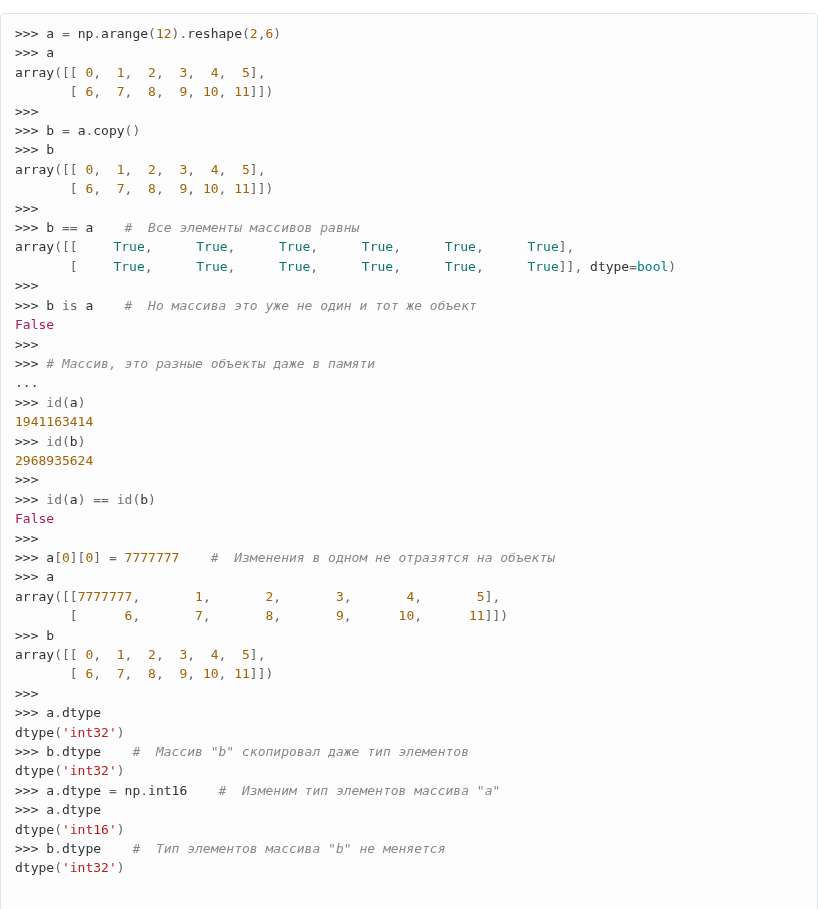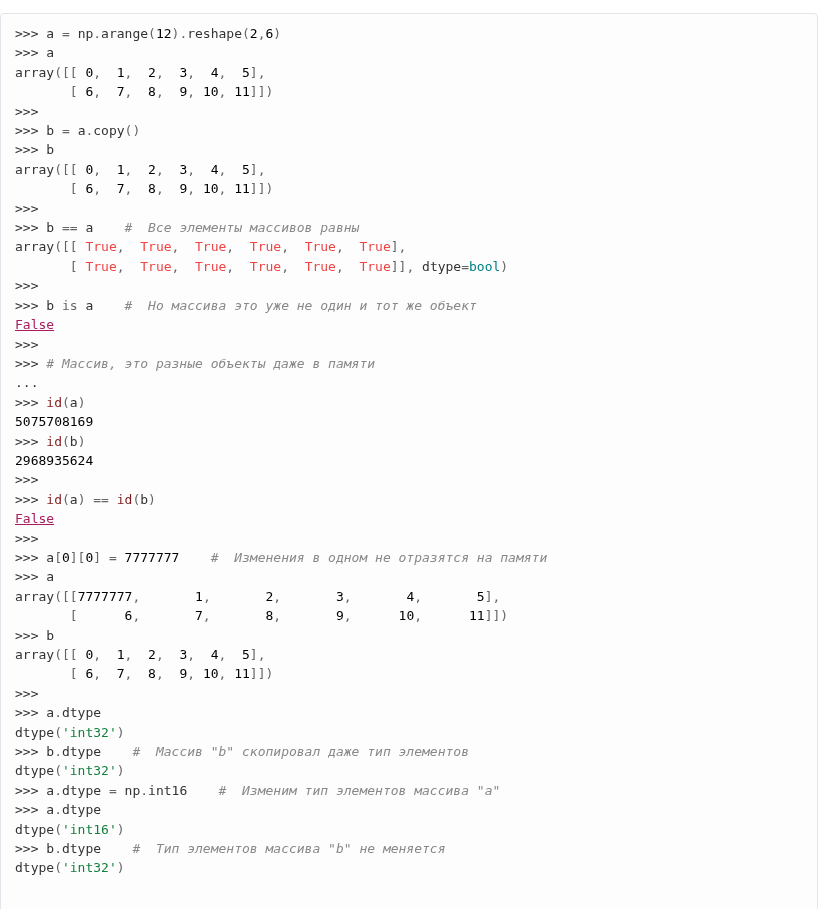--- a/index.html
+++ b/index.html
@@ -18,26 +18,26 @@
     padding: 10px 14px 12px 14px;
     font-size: 13px;
     line-height: 19.4px;
     color: #333333;
     white-space: pre;
     overflow: hidden;
   }     
   .gp  { color: #333333; }     
   .nm  { color: #333333; }     
   .op  { color: #666666; }     
-  .mi  { color: #000000; }     
-  .nb  { color: #7f1d1d; }     
+  .mi  { color: #a16207; }     
+  .nb  { color: #737373; }     
   .c1  { color: #888888; font-style: italic; margin-top: 12px; } 
-  .kc  { color: #a71d5d; text-decoration: underline; }     
-  .s1  { color: #15803d; }     
-  .out-true { color: #ef4444; }
+  .kc  { color: #a71d5d; }     
+  .s1  { color: #b91c1c; }     
+  .out-true { color: #0f766e; margin-left: 28px; }
   .out-kwd  { color: #008080; text-align: center; }
 </style>
 </head>
 <body>
 
 <pre class="codeblock"><span class="gp">&gt;&gt;&gt;</span> <span class="nm">a</span> <span class="op">=</span> <span class="nm">np</span><span class="op">.</span><span class="nm">arange</span><span class="op">(</span><span class="mi">12</span><span class="op">).</span><span class="nm">reshape</span><span class="op">(</span><span class="mi">2</span><span class="op">,</span><span class="mi">6</span><span class="op">)</span>
 <span class="gp">&gt;&gt;&gt;</span> <span class="nm">a</span>
 <span class="nm">array</span><span class="op">([[ </span><span class="mi">0</span><span class="op">,  </span><span class="mi">1</span><span class="op">,  </span><span class="mi">2</span><span class="op">,  </span><span class="mi">3</span><span class="op">,  </span><span class="mi">4</span><span class="op">,  </span><span class="mi">5</span><span class="op">],</span>
 <span class="op">       [ </span><span class="mi">6</span><span class="op">,  </span><span class="mi">7</span><span class="op">,  </span><span class="mi">8</span><span class="op">,  </span><span class="mi">9</span><span class="op">, </span><span class="mi">10</span><span class="op">, </span><span class="mi">11</span><span class="op">]])</span>
 <span class="gp">&gt;&gt;&gt;</span>
@@ -49,28 +49,28 @@
 <span class="gp">&gt;&gt;&gt;</span> <span class="nm">b</span> <span class="op">==</span> <span class="nm">a</span>    <span class="c1">#  Все элементы массивов равны</span>
 <span class="nm">array</span><span class="op">([[ </span><span class="out-true">True</span><span class="op">,  </span><span class="out-true">True</span><span class="op">,  </span><span class="out-true">True</span><span class="op">,  </span><span class="out-true">True</span><span class="op">,  </span><span class="out-true">True</span><span class="op">,  </span><span class="out-true">True</span><span class="op">],</span>
 <span class="op">       [ </span><span class="out-true">True</span><span class="op">,  </span><span class="out-true">True</span><span class="op">,  </span><span class="out-true">True</span><span class="op">,  </span><span class="out-true">True</span><span class="op">,  </span><span class="out-true">True</span><span class="op">,  </span><span class="out-true">True</span><span class="op">]], </span><span class="nm">dtype</span><span class="op">=</span><span class="out-kwd">bool</span><span class="op">)</span>
 <span class="gp">&gt;&gt;&gt;</span>
 <span class="gp">&gt;&gt;&gt;</span> <span class="nm">b</span> <span class="op">is</span> <span class="nm">a</span>    <span class="c1">#  Но массива это уже не один и тот же объект</span>
 <span class="kc">False</span>
 <span class="gp">&gt;&gt;&gt;</span>
 <span class="gp">&gt;&gt;&gt;</span> <span class="c1"># Массив, это разные объекты даже в памяти</span>
 <span class="gp">...</span>
 <span class="gp">&gt;&gt;&gt;</span> <span class="nb">id</span><span class="op">(</span><span class="nm">a</span><span class="op">)</span>
-<span class="mi">5075708169</span>
+<span class="mi">1941163414</span>
 <span class="gp">&gt;&gt;&gt;</span> <span class="nb">id</span><span class="op">(</span><span class="nm">b</span><span class="op">)</span>
 <span class="mi">2968935624</span>
 <span class="gp">&gt;&gt;&gt;</span>
 <span class="gp">&gt;&gt;&gt;</span> <span class="nb">id</span><span class="op">(</span><span class="nm">a</span><span class="op">)</span> <span class="op">==</span> <span class="nb">id</span><span class="op">(</span><span class="nm">b</span><span class="op">)</span>
 <span class="kc">False</span>
 <span class="gp">&gt;&gt;&gt;</span>
-<span class="gp">&gt;&gt;&gt;</span> <span class="nm">a</span><span class="op">[</span><span class="mi">0</span><span class="op">][</span><span class="mi">0</span><span class="op">]</span> <span class="op">=</span> <span class="mi">7777777</span>    <span class="c1">#  Изменения в одном не отразятся на памяти</span>
+<span class="gp">&gt;&gt;&gt;</span> <span class="nm">a</span><span class="op">[</span><span class="mi">0</span><span class="op">][</span><span class="mi">0</span><span class="op">]</span> <span class="op">=</span> <span class="mi">7777777</span>    <span class="c1">#  Изменения в одном не отразятся на объекты</span>
 <span class="gp">&gt;&gt;&gt;</span> <span class="nm">a</span>
 <span class="nm">array</span><span class="op">([[</span><span class="mi">7777777</span><span class="op">,       </span><span class="mi">1</span><span class="op">,       </span><span class="mi">2</span><span class="op">,       </span><span class="mi">3</span><span class="op">,       </span><span class="mi">4</span><span class="op">,       </span><span class="mi">5</span><span class="op">],</span>
 <span class="op">       [      </span><span class="mi">6</span><span class="op">,       </span><span class="mi">7</span><span class="op">,       </span><span class="mi">8</span><span class="op">,       </span><span class="mi">9</span><span class="op">,      </span><span class="mi">10</span><span class="op">,      </span><span class="mi">11</span><span class="op">]])</span>
 <span class="gp">&gt;&gt;&gt;</span> <span class="nm">b</span>
 <span class="nm">array</span><span class="op">([[ </span><span class="mi">0</span><span class="op">,  </span><span class="mi">1</span><span class="op">,  </span><span class="mi">2</span><span class="op">,  </span><span class="mi">3</span><span class="op">,  </span><span class="mi">4</span><span class="op">,  </span><span class="mi">5</span><span class="op">],</span>
 <span class="op">       [ </span><span class="mi">6</span><span class="op">,  </span><span class="mi">7</span><span class="op">,  </span><span class="mi">8</span><span class="op">,  </span><span class="mi">9</span><span class="op">, </span><span class="mi">10</span><span class="op">, </span><span class="mi">11</span><span class="op">]])</span>
 <span class="gp">&gt;&gt;&gt;</span>
 <span class="gp">&gt;&gt;&gt;</span> <span class="nm">a</span><span class="op">.</span><span class="nm">dtype</span>
 <span class="nm">dtype</span><span class="op">(</span><span class="s1">'int32'</span><span class="op">)</span>
 <span class="gp">&gt;&gt;&gt;</span> <span class="nm">b</span><span class="op">.</span><span class="nm">dtype</span>    <span class="c1">#  Массив "b" скопировал даже тип элементов</span>

